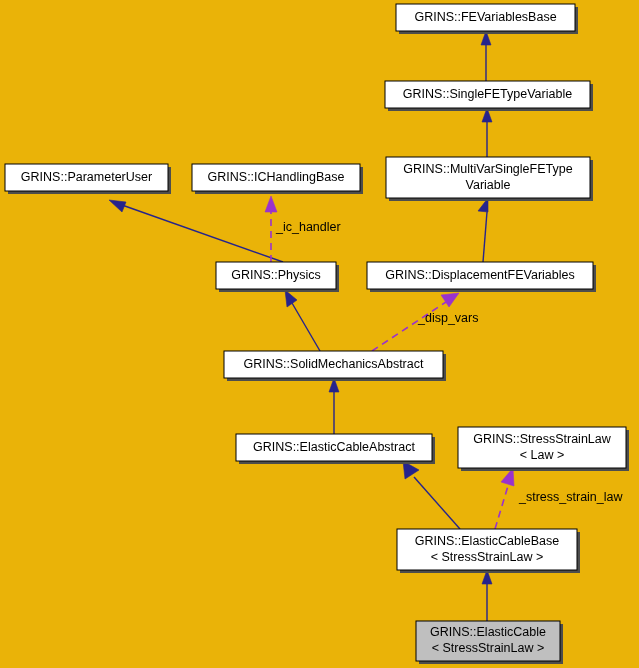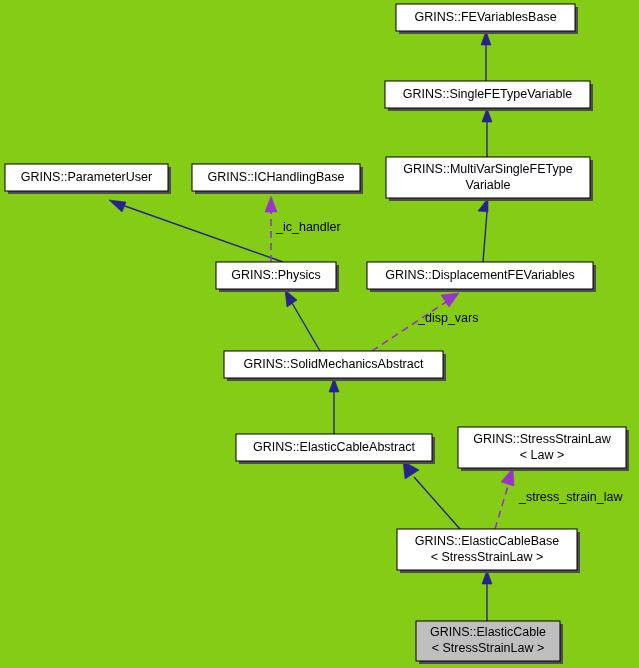--- a/index.html
+++ b/index.html
@@ -4,21 +4,21 @@
 <style>
   html, body {
     margin: 0;
     padding: 0;
     background: #ffffff;
   }
   #diagram-root {
     position: relative;
     width: 639px;
     height: 668px;
-    background: #84cc16;
+    background: #eab308;
     font-family: "Liberation Sans", sans-serif;
     overflow: hidden;
   }
   svg.graph {
     position: absolute;
     top: 0;
     left: 0;
     width: 639px;
     height: 668px;
   }

